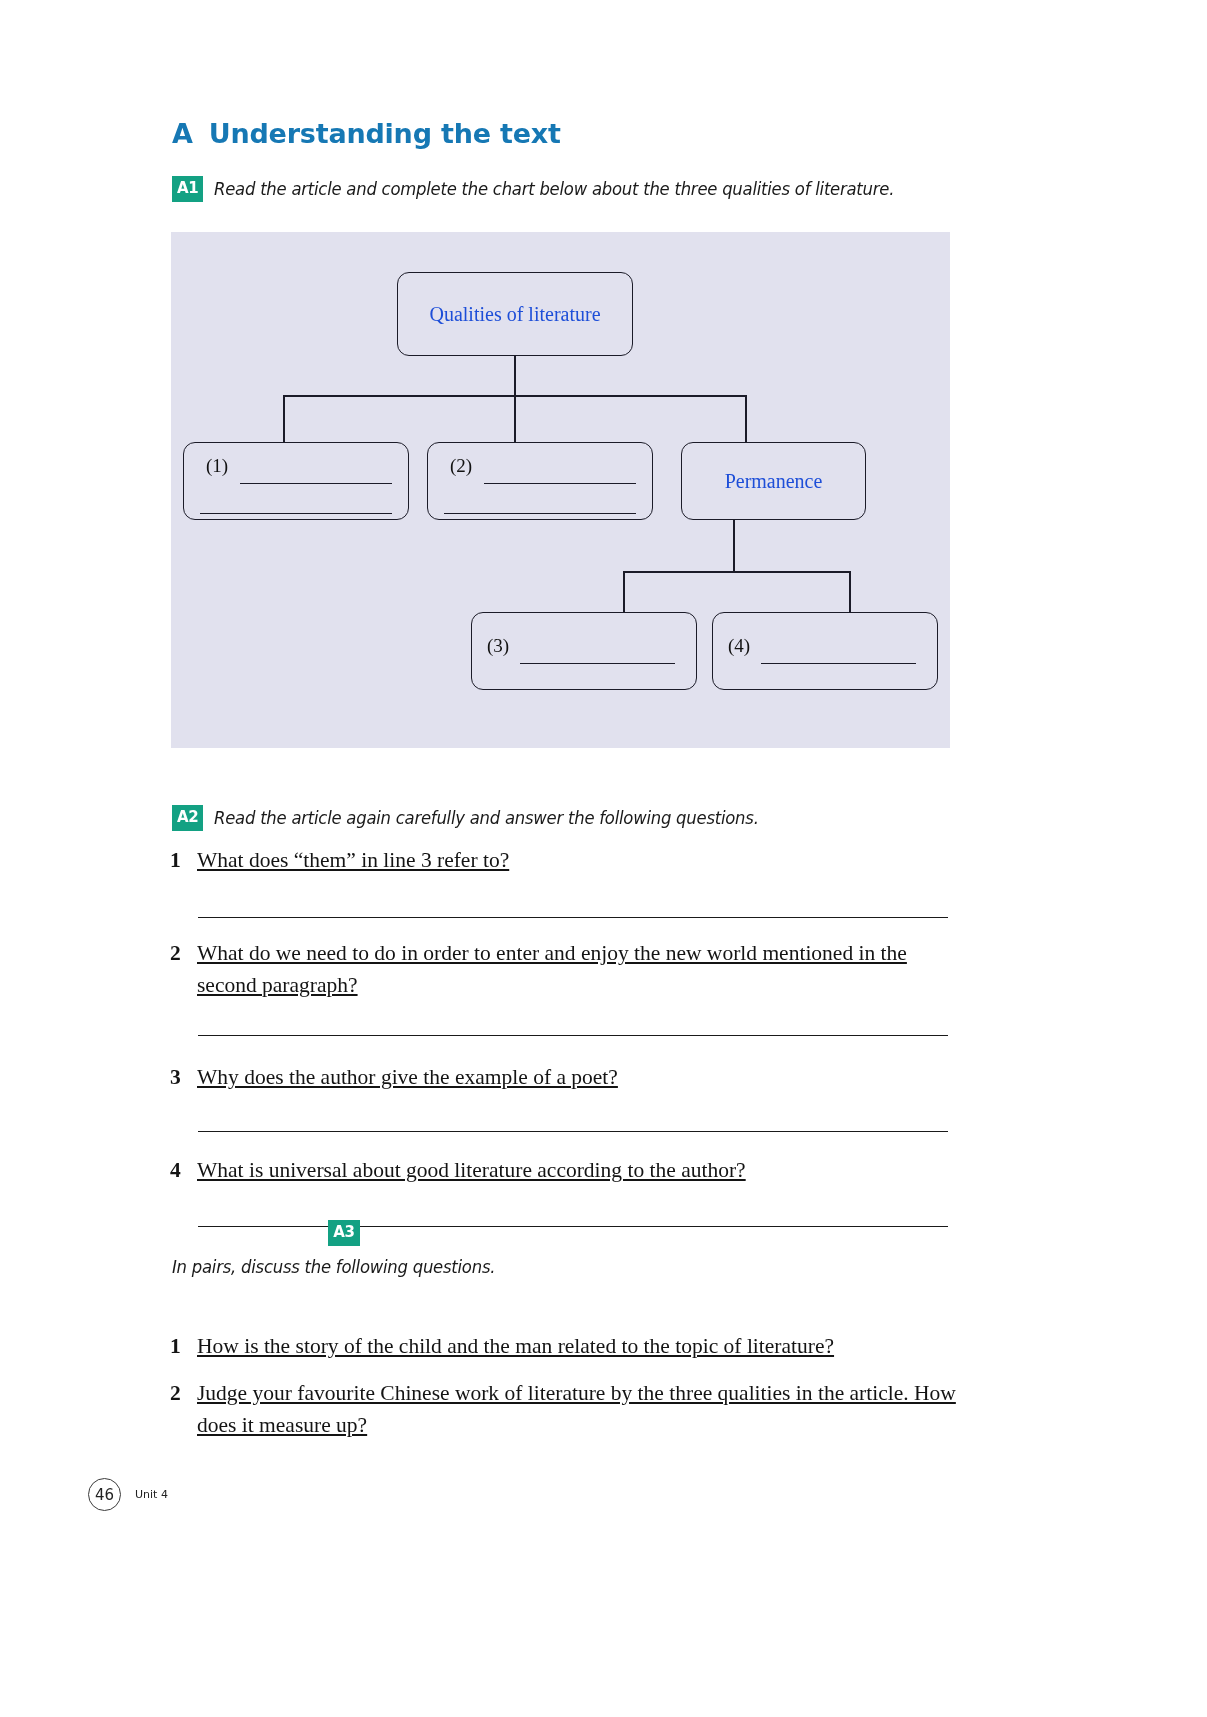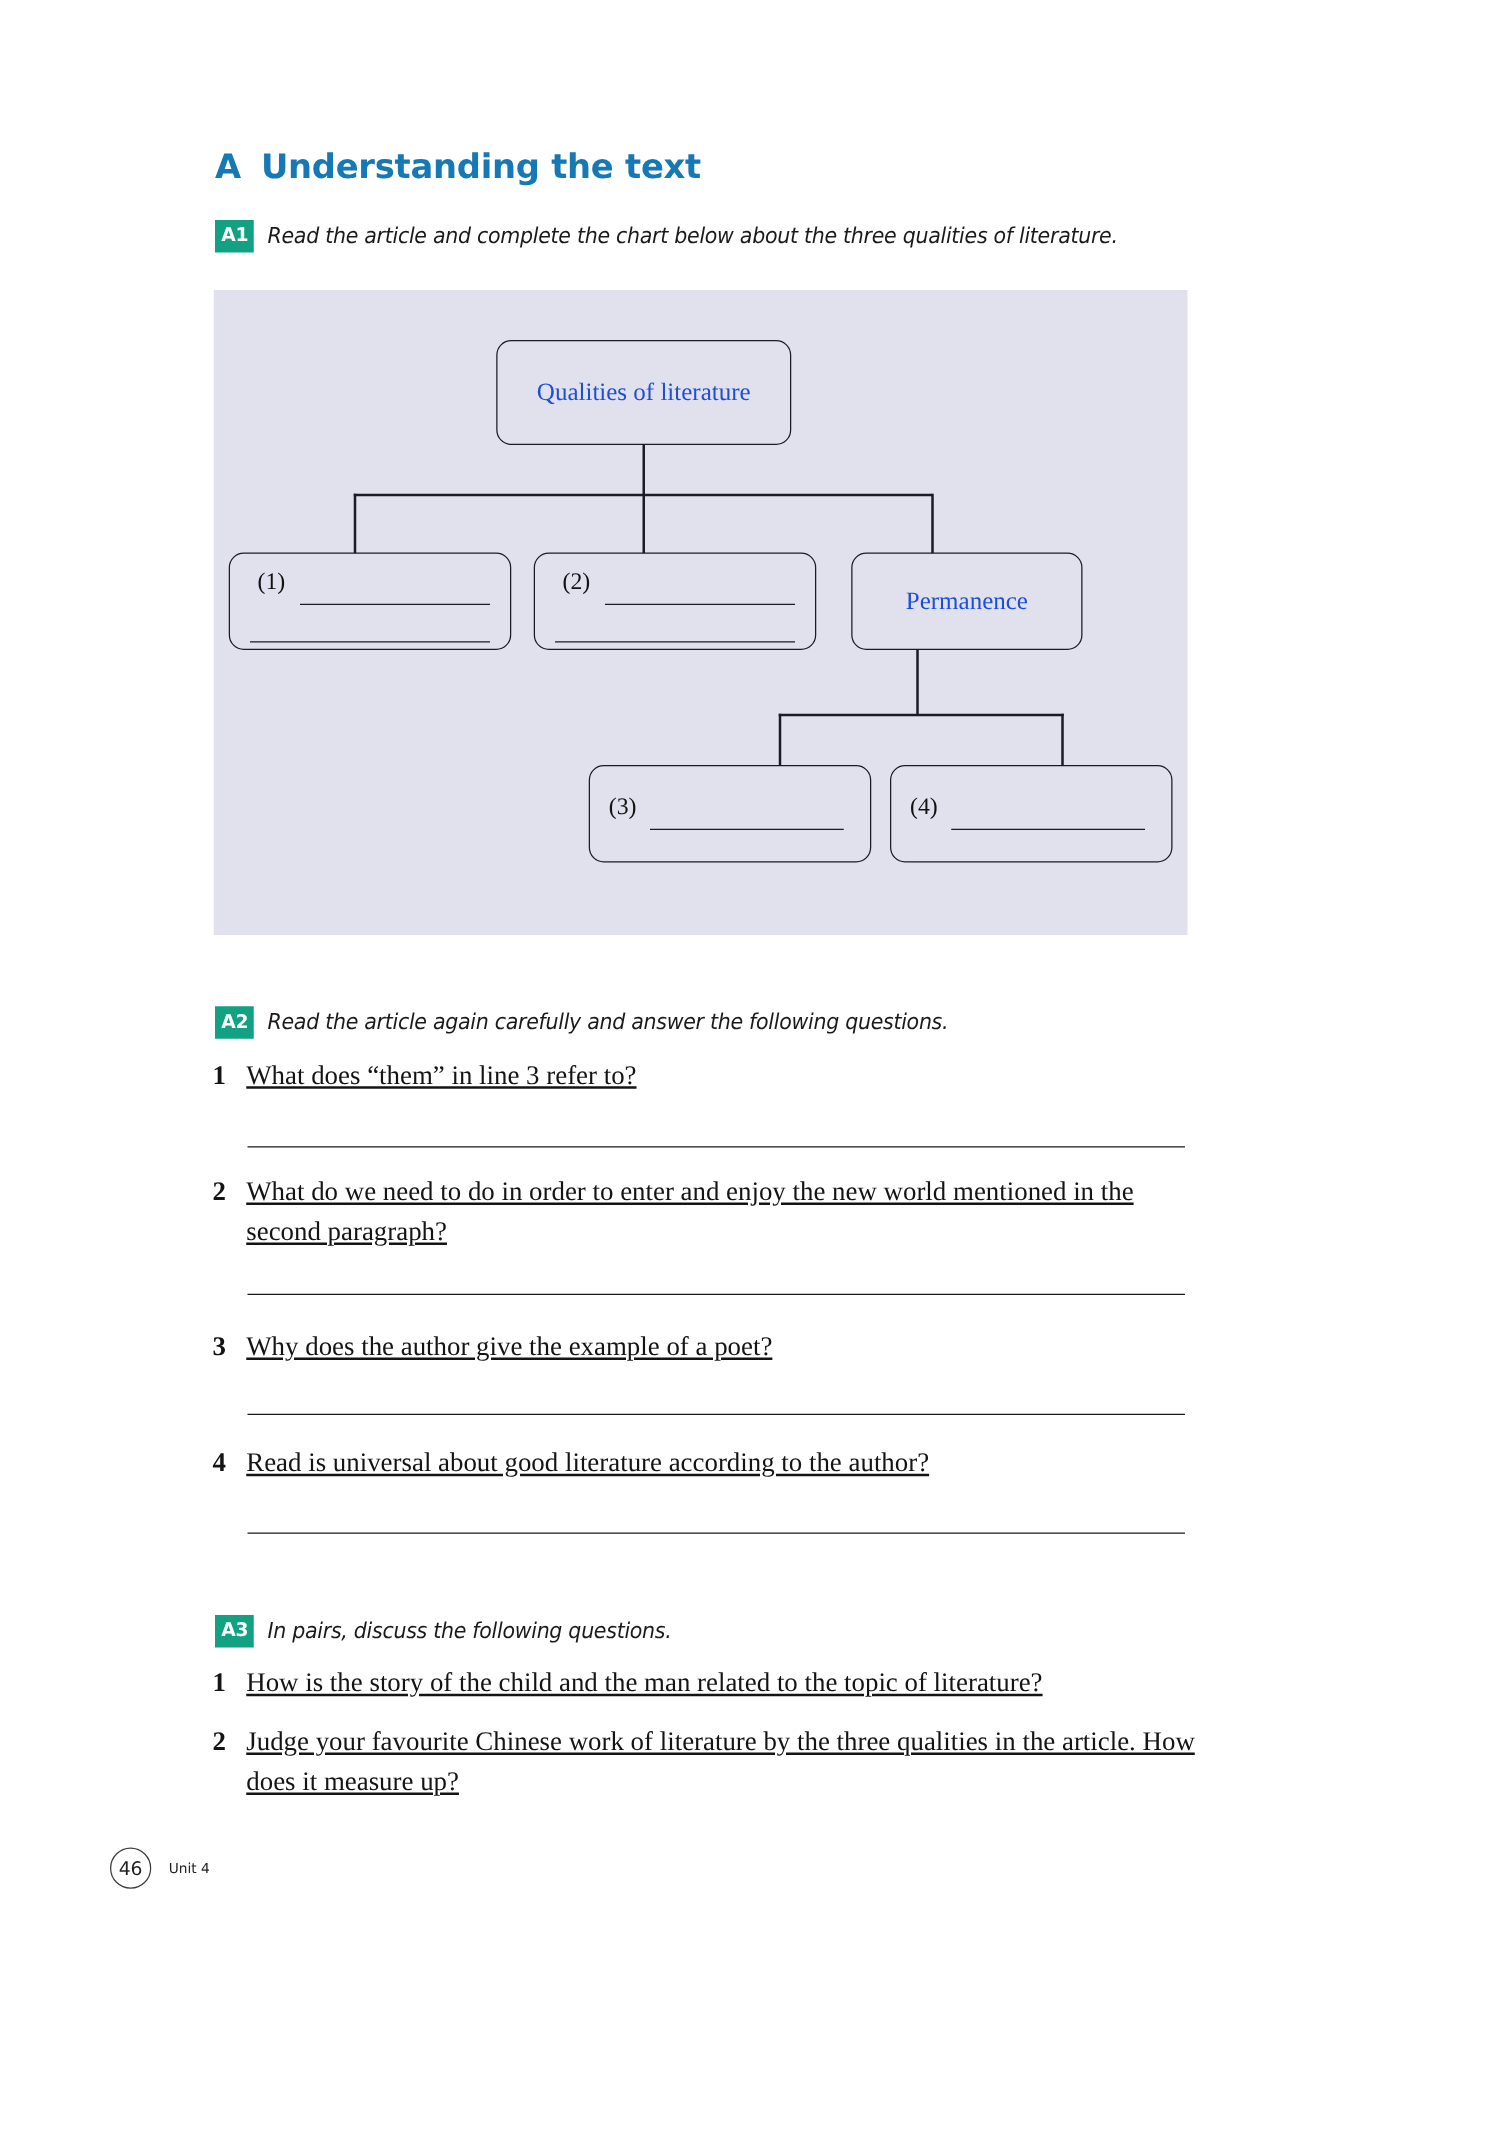--- a/index.html
+++ b/index.html
@@ -240,25 +240,25 @@
   <div class="answer-rule" style="left:198px; top:1035px; width:750px;"></div>
 
   <div class="q" style="left:170px; top:1062px; width:790px;">
     <span class="qnum">3</span>
     <span class="qtext">Why does the author give the example of a poet?</span>
   </div>
   <div class="answer-rule" style="left:198px; top:1131px; width:750px;"></div>
 
   <div class="q" style="left:170px; top:1155px; width:790px;">
     <span class="qnum">4</span>
-    <span class="qtext">Read is universal about good literature according to the author?</span>
+    <span class="qtext">What is universal about good literature according to the author?</span>
   </div>
   <div class="answer-rule" style="left:198px; top:1226px; width:750px;"></div>
 
-  <div class="task-row" style="left:172px; top:1292px;">
+  <div class="task-row" style="left:172px; top:1220px;flex-direction:column;">
     <span class="badge">A3</span>
     <span class="task-text">In pairs, discuss the following questions.</span>
   </div>
 
   <div class="q" style="left:170px; top:1331px; width:800px;">
     <span class="qnum">1</span>
     <span class="qtext">How is the story of the child and the man related to the topic of literature?</span>
   </div>
 
   <div class="q" style="left:170px; top:1378px; width:790px;">

